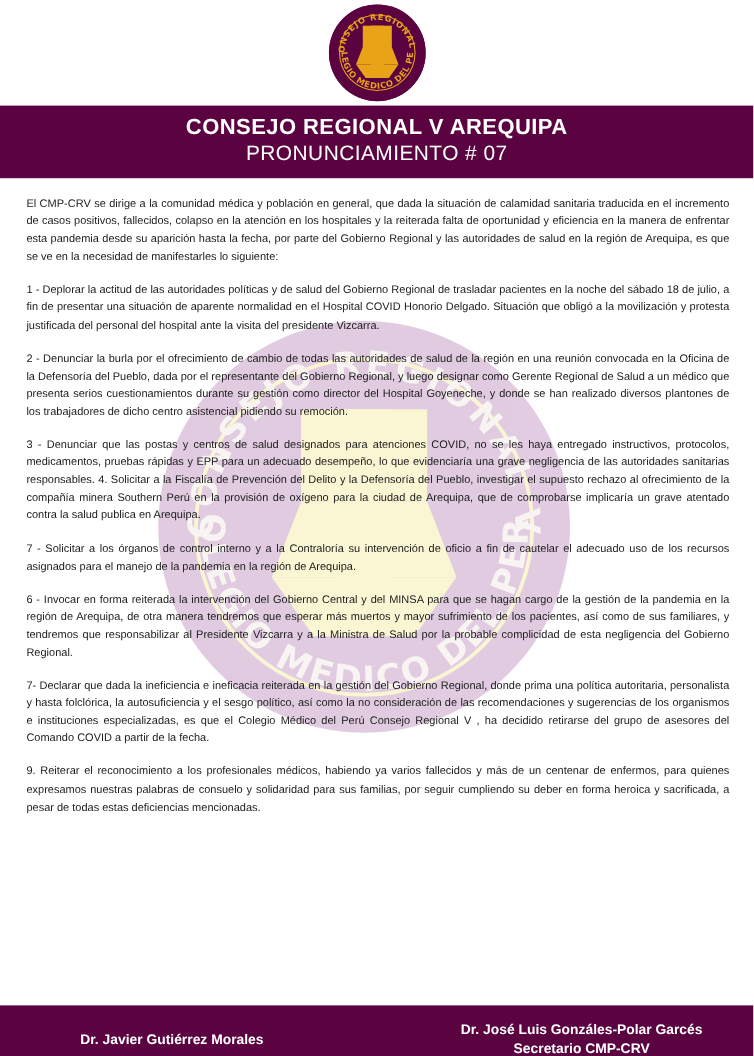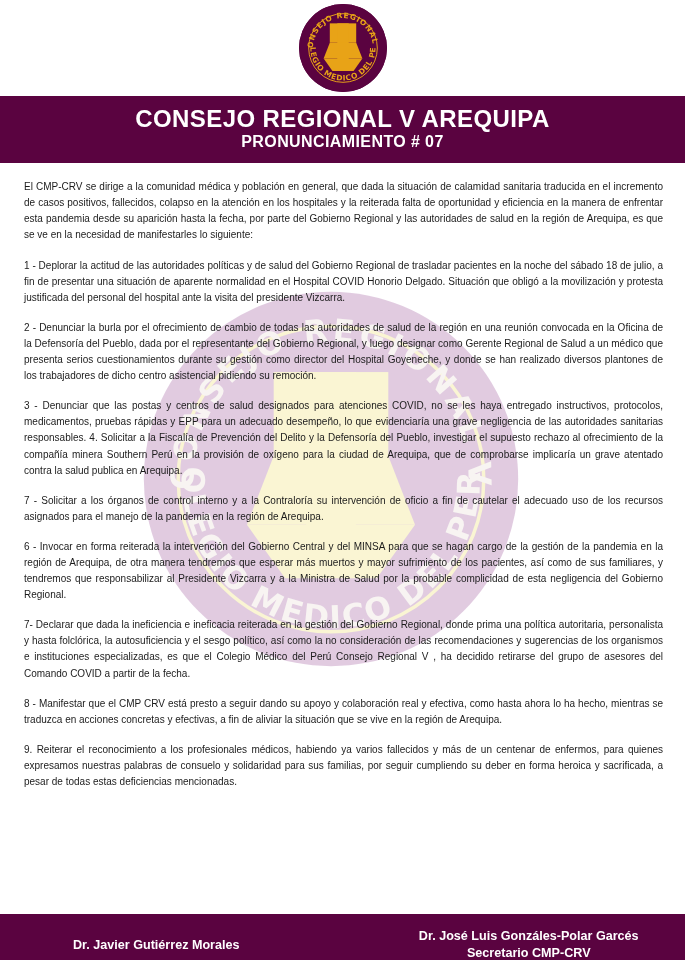--- a/index.html
+++ b/index.html
@@ -39,28 +39,28 @@
   
   .banner {
     background: #5a0340;
     color: #ffffff;
     text-align: center;
     padding: 9px 0 11px 0;
     position: relative;
     z-index: 3;
   }
   .banner-line1 {
-    font-size: 24px;
+    font-size: 20px;
     font-weight: bold;
     letter-spacing: 0.4px;
     line-height: 1.18;
   }
   .banner-line2 {
-    font-size: 16px;
-    font-weight: bold;
+    font-size: 19px;
+    font-weight: normal;
     letter-spacing: 0.4px;
     line-height: 1.18;
   }
 
   
   .watermark {
     position: absolute;
     left: 140px;
     top: 288px;
     width: 382px;
@@ -170,21 +170,20 @@
 </div>
 
 <div class="body-wrap">
   <p class="para">El CMP-CRV se dirige a la comunidad médica y población en general, que dada la situación de calamidad sanitaria traducida en el incremento de casos positivos, fallecidos, colapso en la atención en los hospitales y la reiterada falta de oportunidad y eficiencia en la manera de enfrentar esta pandemia desde su aparición hasta la fecha, por parte del Gobierno Regional y las autoridades de salud en la región de Arequipa, es que se ve en la necesidad de manifestarles lo siguiente:</p>
   <p class="para">1 - Deplorar la actitud de las autoridades políticas y de salud del Gobierno Regional de trasladar pacientes en la noche del sábado 18 de julio, a fin de presentar una situación de aparente normalidad en el Hospital COVID Honorio Delgado.  Situación que obligó a la movilización y protesta justificada del personal del hospital ante la visita del presidente Vizcarra.</p>
   <p class="para">2 - Denunciar la burla por el ofrecimiento de cambio de todas las autoridades de salud de la región en una reunión convocada en la Oficina de la Defensoría del Pueblo, dada por el representante del Gobierno Regional, y luego designar como Gerente Regional de Salud a un médico que presenta serios cuestionamientos durante su gestión como director del Hospital Goyeneche, y donde se han realizado diversos plantones de los trabajadores de dicho centro asistencial pidiendo su remoción.</p>
   <p class="para">3 - Denunciar que las postas y centros de salud designados para atenciones COVID, no se les haya entregado instructivos, protocolos, medicamentos, pruebas rápidas y EPP para un adecuado desempeño, lo que evidenciaría una grave negligencia de las autoridades sanitarias responsables. 4. Solicitar a la Fiscalía de Prevención del Delito y la Defensoría del Pueblo, investigar el supuesto rechazo al ofrecimiento de la compañía minera Southern Perú en la provisión de oxígeno para la ciudad de Arequipa, que de comprobarse implicaría un grave atentado contra la salud publica en Arequipa.</p>
   <p class="para">7 - Solicitar a los órganos de control interno y a la Contraloría su intervención de oficio a fin de cautelar el adecuado uso de los recursos asignados para el manejo de la pandemia en la región de Arequipa.</p>
   <p class="para">6 - Invocar en forma reiterada la intervención del Gobierno Central y del MINSA para que se hagan cargo de la gestión de la pandemia en la región de Arequipa, de otra manera tendremos que esperar más muertos y mayor sufrimiento de los pacientes, así como de sus familiares, y tendremos que responsabilizar al Presidente Vizcarra y a la Ministra de Salud por la probable complicidad de esta negligencia del Gobierno Regional.</p>
   <p class="para">7- Declarar que dada la ineficiencia e ineficacia reiterada en la gestión del Gobierno Regional, donde prima una política autoritaria, personalista y hasta folclórica, la autosuficiencia y el sesgo político, así como la no consideración de las recomendaciones y sugerencias de los organismos e instituciones especializadas, es que el Colegio Médico del Perú Consejo Regional V , ha decidido retirarse del grupo de asesores del Comando COVID a partir de la fecha.</p>
-  <p class="para">8 - Manifestar que el CMP CRV está presto a seguir dando su apoyo y colaboración real y efectiva, como hasta ahora lo ha hecho, mientras se traduzca en acciones concretas y efectivas, a fin de aliviar la situación que se vive en la región de Arequipa.</p>
   <p class="para">9. Reiterar el reconocimiento a los profesionales médicos, habiendo ya varios fallecidos y más de un centenar de enfermos, para quienes expresamos nuestras palabras de consuelo y solidaridad para sus familias, por seguir cumpliendo su deber en forma heroica y sacrificada, a pesar de todas estas deficiencias mencionadas.</p>
 </div>
 
 <div class="footer">
   <div class="sign sign-left">
     <span class="name">Dr. Javier Gutiérrez Morales</span>
   </div>
   <div class="sign sign-right">
     <span class="name">Dr. José Luis Gonzáles-Polar Garcés</span>
     <span class="role">Secretario CMP-CRV</span>

